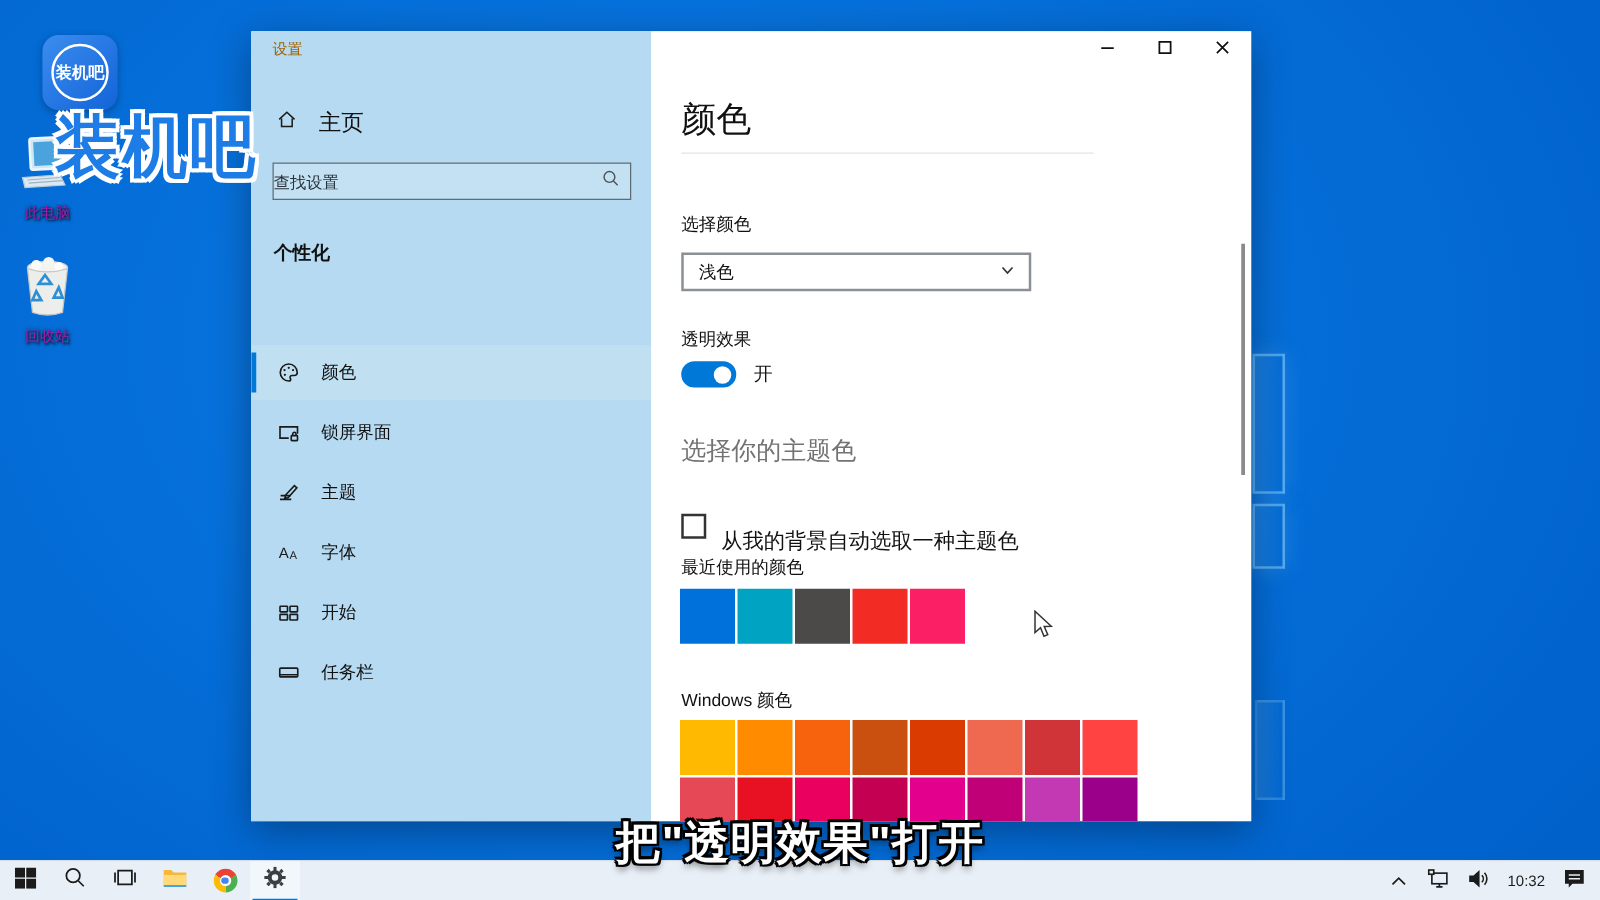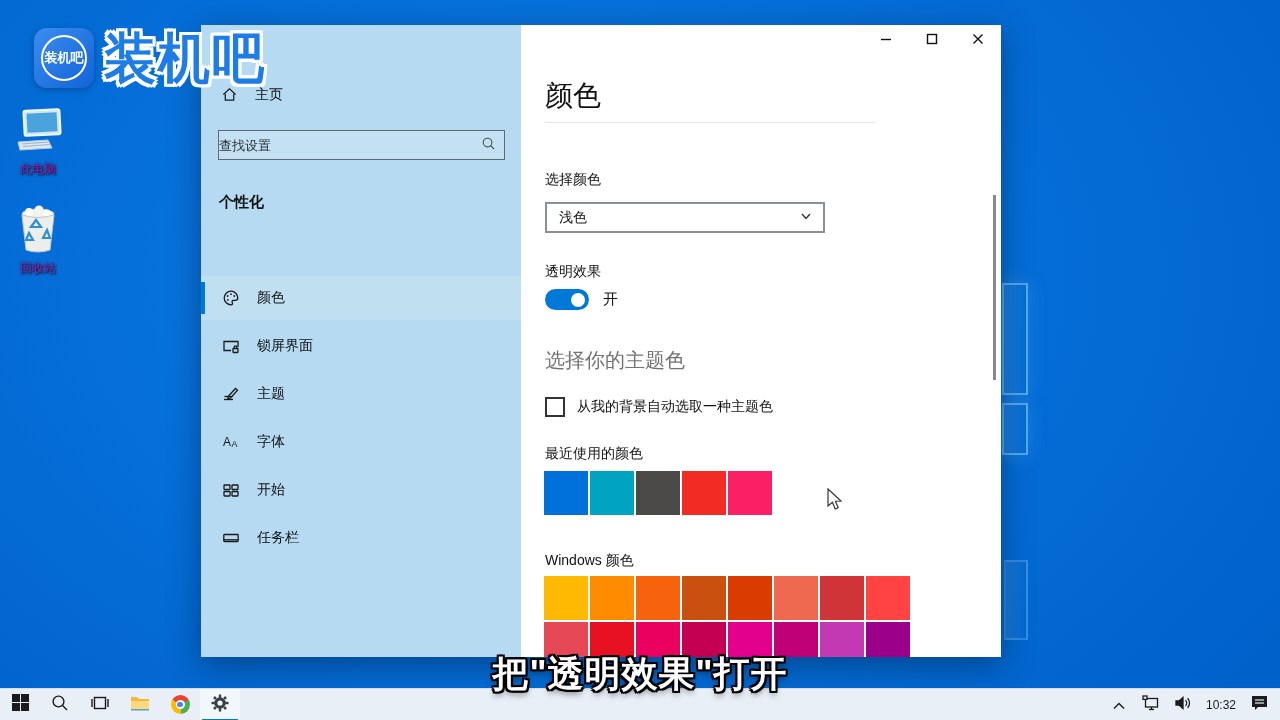--- a/index.html
+++ b/index.html
@@ -24,21 +24,21 @@
   .desk-icon { position:absolute; width:76px; text-align:center; }
   .desk-icon .glyph { display:block; margin:0 auto; }
   .desk-icon .lbl {
     margin-top:3px; font-size:12px; color:#a21caf; display:block;
     text-shadow: 1px 1px 2px rgba(0,0,0,.85), 0 0 3px rgba(0,0,0,.6);
   }
   .icon-pc { left:0px; top:108px; }
   .icon-bin { left:0px; top:205px; }
 
   
-  .watermark { position:absolute; left:34px; top:28px; display:flex; align-items:flex-start; z-index:60; }
+  .watermark { position:absolute; left:34px; top:28px; display:flex; align-items:flex-start; z-index:60;flex-direction:column; }
   .wm-tile {
     width:60px; height:60px; border-radius:13px;
     background: linear-gradient(135deg,#3b8df0,#1263d6);
     display:flex; align-items:center; justify-content:center;
     box-shadow: 0 2px 6px rgba(0,0,0,.25);
   }
   .wm-circle {
     width:46px; height:46px; border-radius:50%; border:2px solid #fff;
     display:flex; align-items:center; justify-content:center;
   }
@@ -55,21 +55,21 @@
   .win {
     position:absolute; left:201px; top:25px; width:800px; height:632px;
     display:flex; box-shadow: 0 8px 30px rgba(0,0,0,.35); overflow:hidden; background:#fff;
   }
   .win-title { position:absolute; left:17px; top:6px; font-size:12px; color:#a16207; z-index:2; }
   .win-controls { position:absolute; right:0; top:0; display:flex; z-index:5; }
   .win-btn { width:46px; height:30px; display:flex; align-items:center; justify-content:center; background:transparent; }
 
   
   .sidebar { width:320px; height:100%; background:#b5daf1; position:relative; flex:none; }
-  .side-home { position:absolute; left:20px; top:61px; display:flex; gap:17px; font-size:14px; color:#111; }
+  .side-home { position:absolute; left:20px; top:61px; display:flex; align-items:center; gap:17px; font-size:18px; color:#111; }
   .side-search {
     position:absolute; left:17px; top:105px; width:287px; height:30px;
     background:#c3e1f3; border:1px solid #5f6b73; display:flex; align-items:center;
   }
   .side-search input {
     flex:1; border:none; outline:none; background:transparent; font-size:13px; color:#1b1b1b;
     padding:0 0; font-family:inherit;
   }
   .side-search input::placeholder { color:#28323a; opacity:1; }
   .side-search .mag { margin-right:8px; flex:none; }
@@ -96,21 +96,21 @@
     padding:0 10px 0 12px; font-size:14px; color:#111;
   }
   .lbl-transparency { top:238px; }
   .toggle-row { position:absolute; left:24px; top:264px; display:flex; align-items:center; gap:14px; }
   .toggle { width:44px; height:21px; border-radius:11px; background:#0078d7; position:relative; }
   .toggle .knob { position:absolute; right:4px; top:3.5px; width:14px; height:14px; border-radius:50%; background:#fff; }
   .toggle-state { font-size:15px; color:#111; }
   .accent-heading { position:absolute; left:24px; top:322px; font-size:20px; font-weight:400; color:#737373; }
   .check-row { position:absolute; left:24px; top:372px; display:flex; align-items:center; gap:12px; }
   .checkbox { width:20px; height:20px; border:2px solid #333; background:#fff; flex:none; }
-  .check-row .clbl { font-size:14px; color:#111; }
+  .check-row .clbl { font-size:17px; color:#111;margin-top:24px; }
   .lbl-recent { top:420px; }
   .swatch-row { position:absolute; left:23px; top:446px; display:flex; gap:2px; }
   .swatch { width:44px; height:44px; }
   .lbl-wincolors { top:527px; }
   .swatch-grid { position:absolute; left:23px; top:551px; width:372px; display:flex; flex-wrap:wrap; gap:2px; }
   .scroll-thumb { position:absolute; right:5px; top:170px; width:3px; height:185px; background:#8a8a8a; }
 
   
   .taskbar {
     position:absolute; left:0; bottom:0; width:1280px; height:32px;

